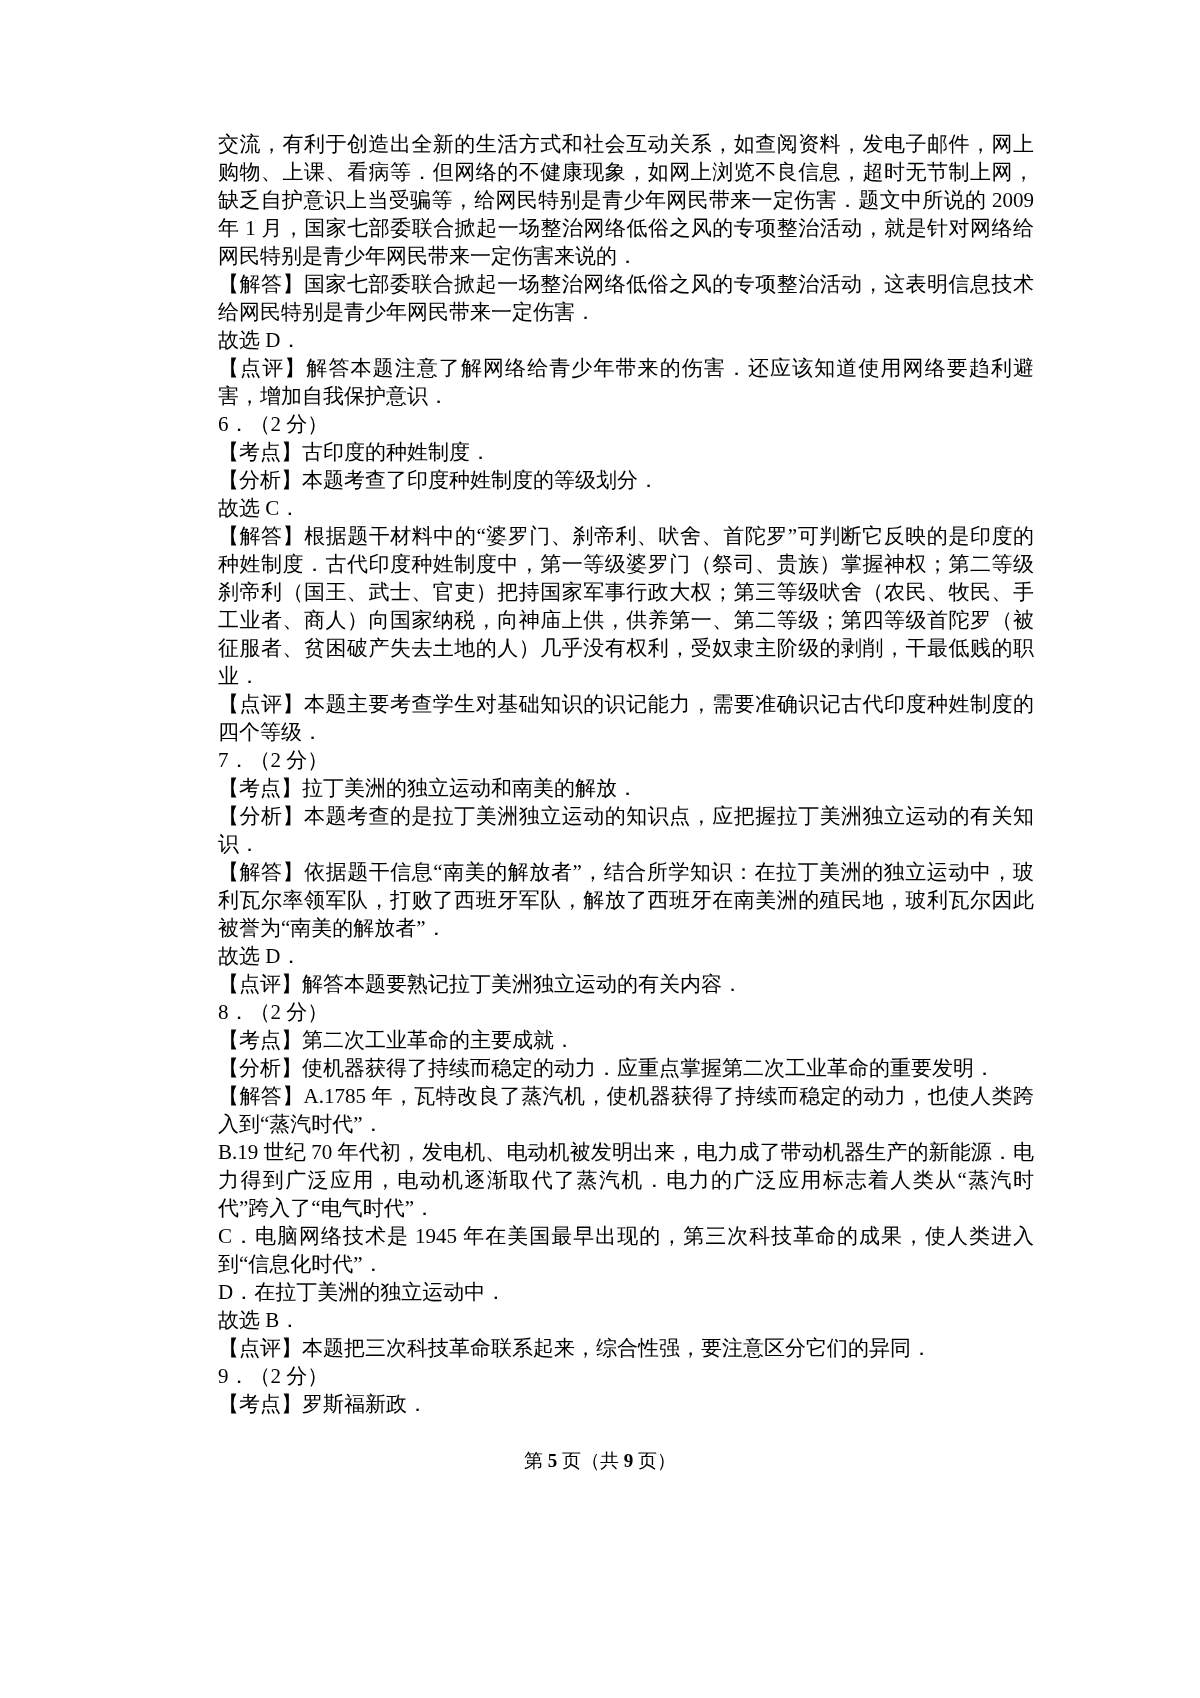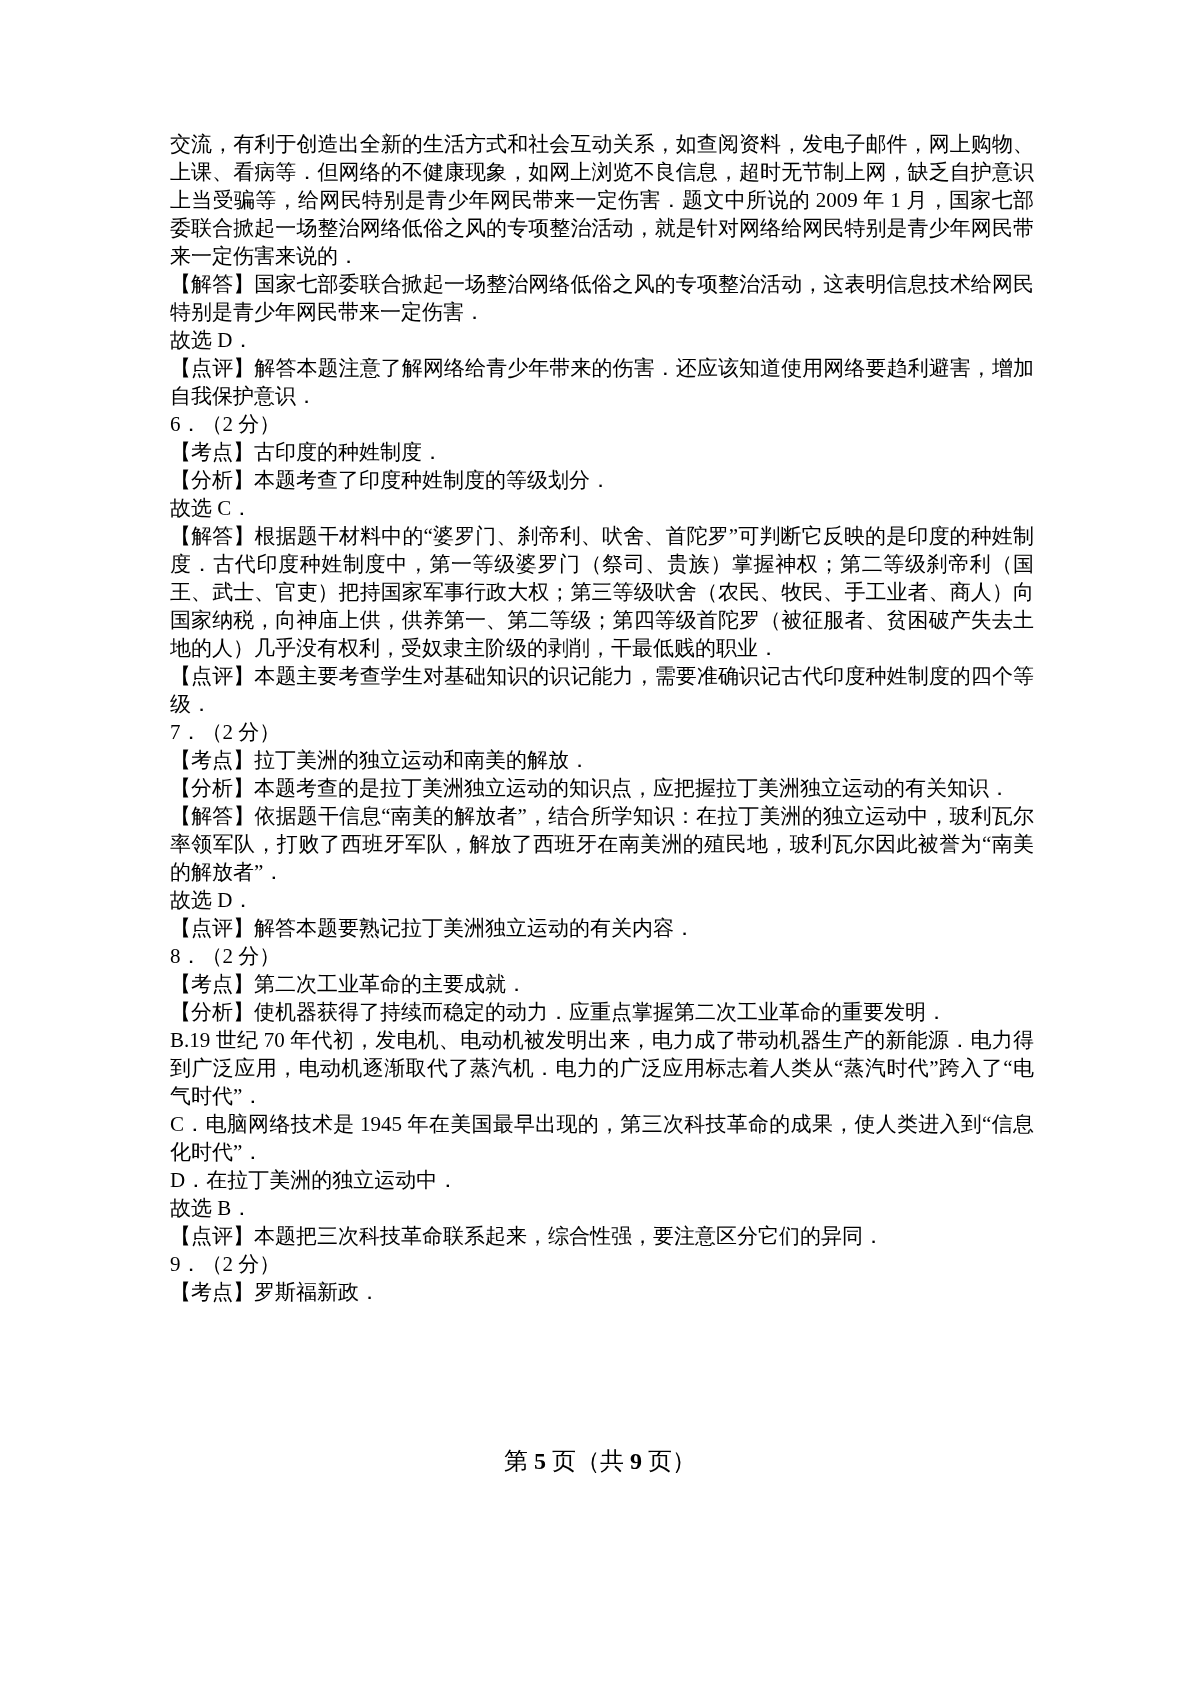--- a/index.html
+++ b/index.html
@@ -17,31 +17,32 @@
     position: absolute;
     left: 170px;
     top: 130px;
     width: 864px;
     font-size: 21px;
     line-height: 28px;
     text-align: justify;
   }
   .para {
     text-align: justify;
+    margin-left: 48px;
   }
   .tag {
     color: #000000;
   }
   .footer {
     position: absolute;
     left: 0;
     top: 1448px;
     width: 100%;
     text-align: center;
-    font-size: 24px;
+    font-size: 19px;
     line-height: 26px;
     color: #000000;
   }
   .footer b { font-weight: bold; }
 </style>
 </head>
 <body>
 
 <div class="page">
   <div class="content">
@@ -57,20 +58,21 @@
       <div class="para"><span class="tag">【点评】</span><span>本题主要考查学生对基础知识的识记能力，需要准确识记古代印度种姓制度的四个等级．</span></div>
       <div class="para"><span>7．（2 分）</span></div>
       <div class="para"><span class="tag">【考点】</span><span>拉丁美洲的独立运动和南美的解放．</span></div>
       <div class="para"><span class="tag">【分析】</span><span>本题考查的是拉丁美洲独立运动的知识点，应把握拉丁美洲独立运动的有关知识．</span></div>
       <div class="para"><span class="tag">【解答】</span><span>依据题干信息“南美的解放者”，结合所学知识：在拉丁美洲的独立运动中，玻利瓦尔率领军队，打败了西班牙军队，解放了西班牙在南美洲的殖民地，玻利瓦尔因此被誉为“南美的解放者”．</span></div>
       <div class="para"><span>故选 D．</span></div>
       <div class="para"><span class="tag">【点评】</span><span>解答本题要熟记拉丁美洲独立运动的有关内容．</span></div>
       <div class="para"><span>8．（2 分）</span></div>
       <div class="para"><span class="tag">【考点】</span><span>第二次工业革命的主要成就．</span></div>
       <div class="para"><span class="tag">【分析】</span><span>使机器获得了持续而稳定的动力．应重点掌握第二次工业革命的重要发明．</span></div>
+      <div class="para"><span class="tag">【解答】</span><span>A.1785 年，瓦特改良了蒸汽机，使机器获得了持续而稳定的动力，也使人类跨入到“蒸汽时代”．</span></div>
       <div class="para"><span>B.19 世纪 70 年代初，发电机、电动机被发明出来，电力成了带动机器生产的新能源．电力得到广泛应用，电动机逐渐取代了蒸汽机．电力的广泛应用标志着人类从“蒸汽时代”跨入了“电气时代”．</span></div>
       <div class="para"><span>C．电脑网络技术是 1945 年在美国最早出现的，第三次科技革命的成果，使人类进入到“信息化时代”．</span></div>
       <div class="para"><span>D．在拉丁美洲的独立运动中．</span></div>
       <div class="para"><span>故选 B．</span></div>
       <div class="para"><span class="tag">【点评】</span><span>本题把三次科技革命联系起来，综合性强，要注意区分它们的异同．</span></div>
       <div class="para"><span>9．（2 分）</span></div>
       <div class="para"><span class="tag">【考点】</span><span>罗斯福新政．</span></div>
     </div>
   <div class="footer"><span>第 </span><b>5</b><span> 页（共 </span><b>9</b><span> 页）</span></div>
 </div>

